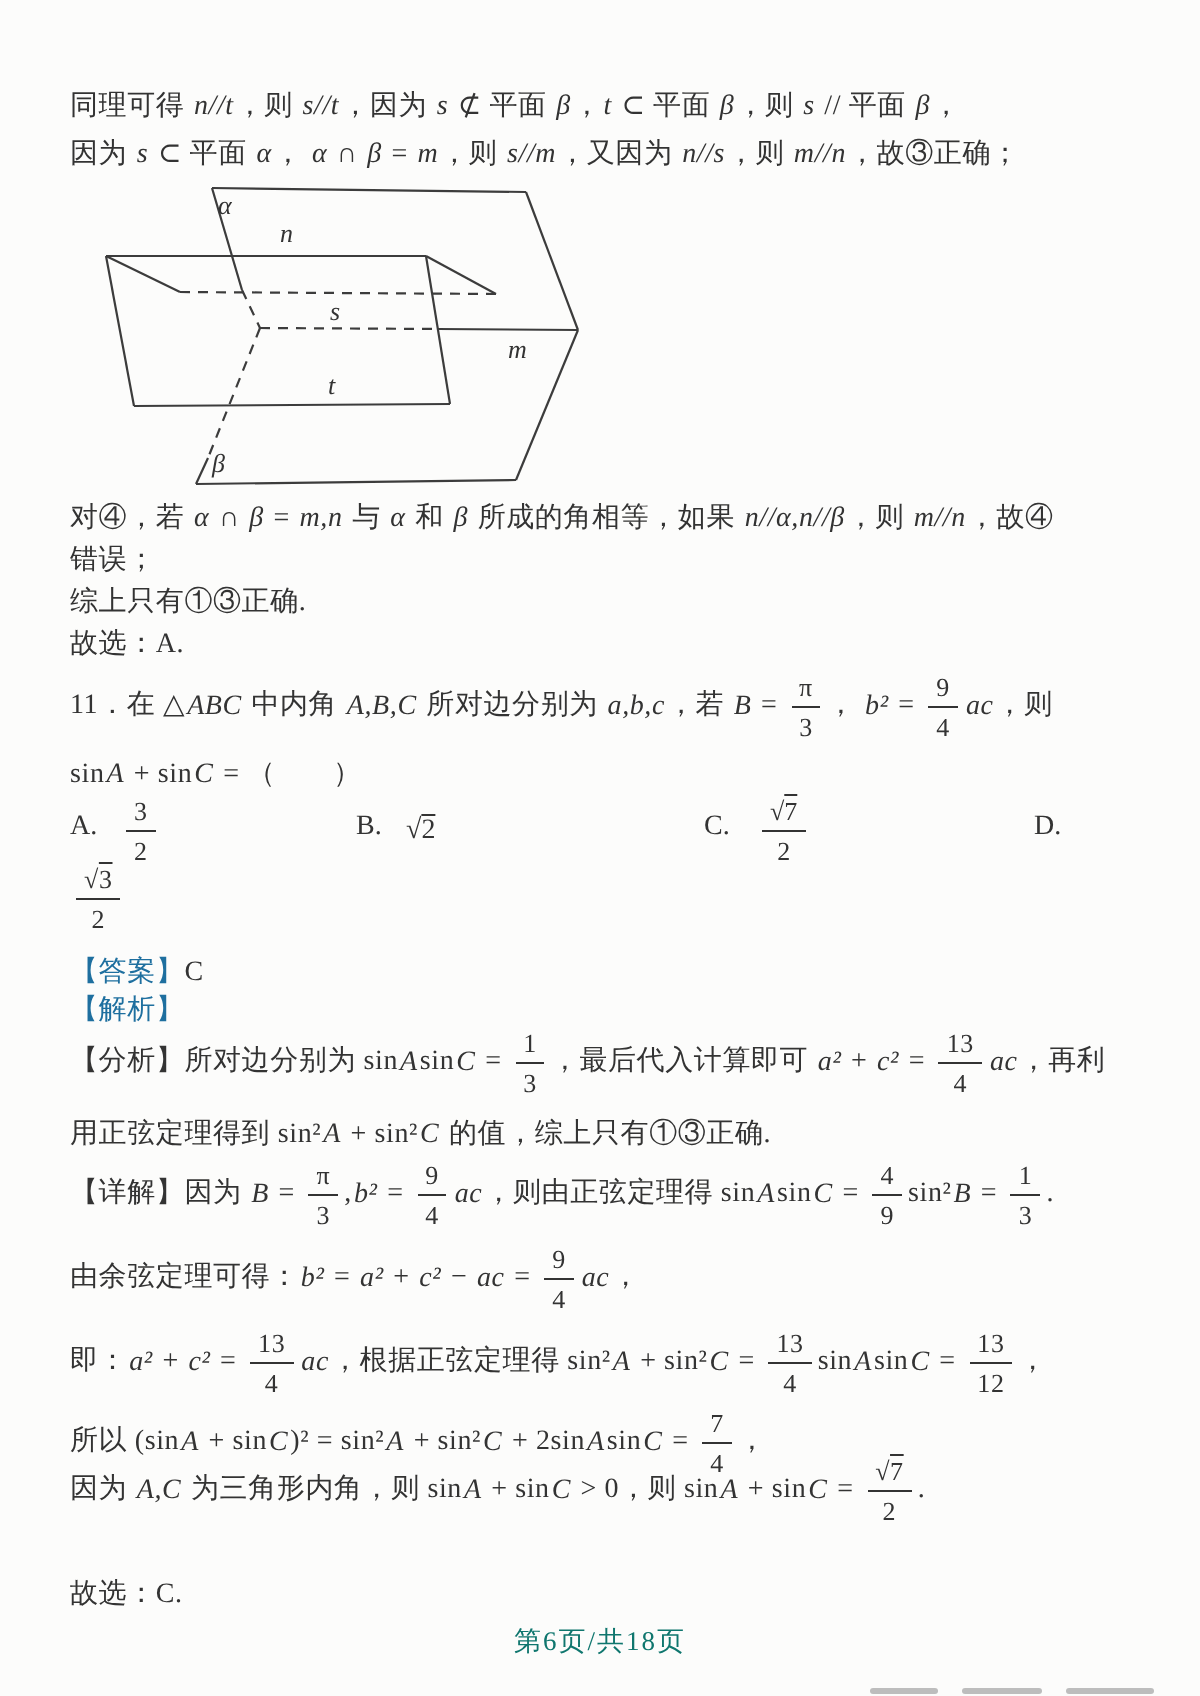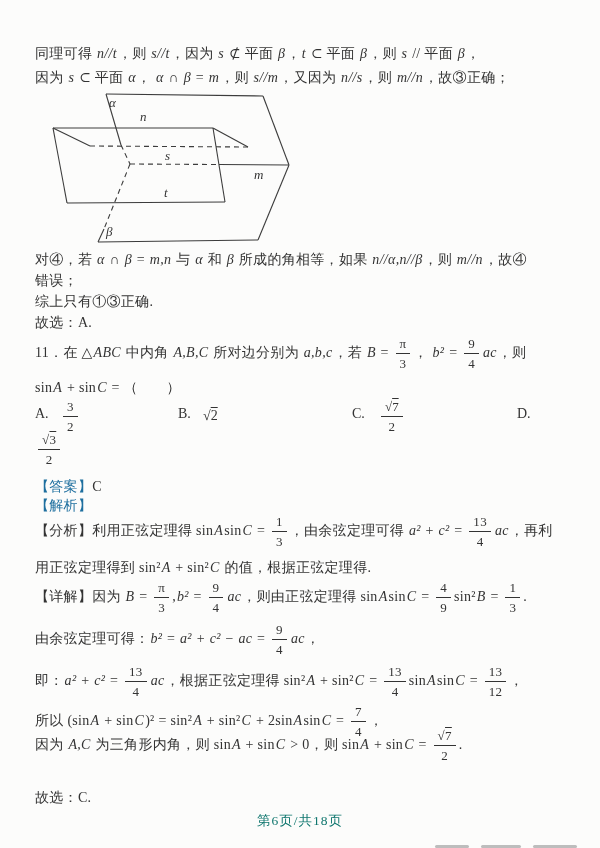--- a/index.html
+++ b/index.html
@@ -125,28 +125,28 @@
 <div class="mline" style="top:432px"><span class="frac">
       <span class="num">√<span class="ov">3</span></span>
       <span class="den">2</span>
     </span></div>
 
 <div class="mline" style="top:477px">
   <span class="blue">【答案】</span><span>C</span>
 </div>
 <div class="mline blue" style="top:496px">【解析】</div>
 
-<div class="mline" style="top:514px"><span class="rm">【分析】利用正弦定理得 sin</span><span class="it">A</span><span class="rm">sin</span><span class="it">C</span><span class="rm"> = </span><span class="frac">
+<div class="mline" style="top:514px"><span class="rm">【分析】所对边分别为 sin</span><span class="it">A</span><span class="rm">sin</span><span class="it">C</span><span class="rm"> = </span><span class="frac">
       <span class="num">1</span>
       <span class="den">3</span>
-    </span><span class="rm">，由余弦定理可得 </span><span class="it">a²</span><span class="rm"> + </span><span class="it">c²</span><span class="rm"> = </span><span class="frac">
+    </span><span class="rm">，最后代入计算即可 </span><span class="it">a²</span><span class="rm"> + </span><span class="it">c²</span><span class="rm"> = </span><span class="frac">
       <span class="num">13</span>
       <span class="den">4</span>
     </span><span class="it">ac</span><span class="rm">，再利</span></div>
-<div class="mline" style="top:558px"><span class="rm">用正弦定理得到 sin²</span><span class="it">A</span><span class="rm"> + sin²</span><span class="it">C</span><span class="rm"> 的值，根据正弦定理得.</span></div>
+<div class="mline" style="top:558px"><span class="rm">用正弦定理得到 sin²</span><span class="it">A</span><span class="rm"> + sin²</span><span class="it">C</span><span class="rm"> 的值，综上只有①③正确.</span></div>
 
 <div class="mline" style="top:580px"><span class="rm">【详解】因为 </span><span class="it">B</span><span class="rm"> = </span><span class="frac">
       <span class="num">π</span>
       <span class="den">3</span>
     </span><span class="rm">,</span><span class="it">b²</span><span class="rm"> = </span><span class="frac">
       <span class="num">9</span>
       <span class="den">4</span>
     </span><span class="it">ac</span><span class="rm">，则由正弦定理得 sin</span><span class="it">A</span><span class="rm">sin</span><span class="it">C</span><span class="rm"> = </span><span class="frac">
       <span class="num">4</span>
       <span class="den">9</span>

